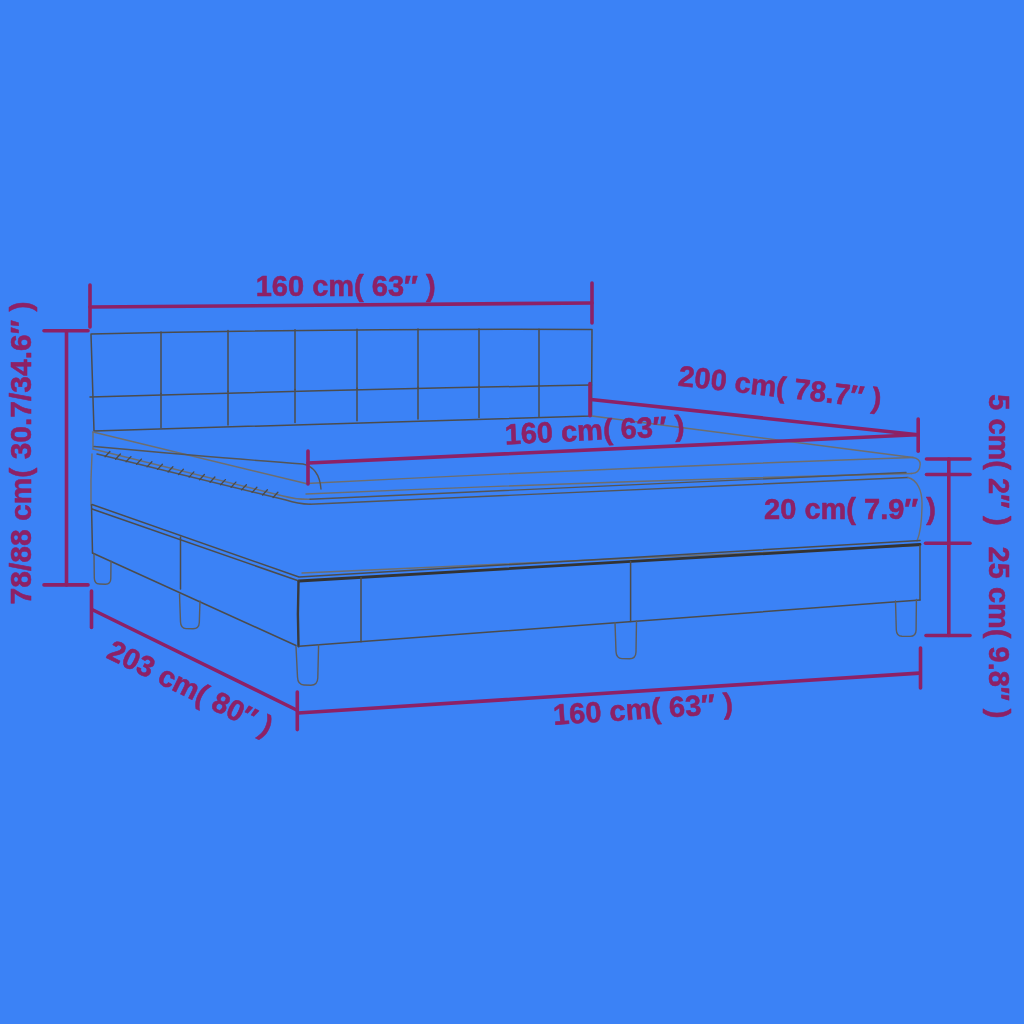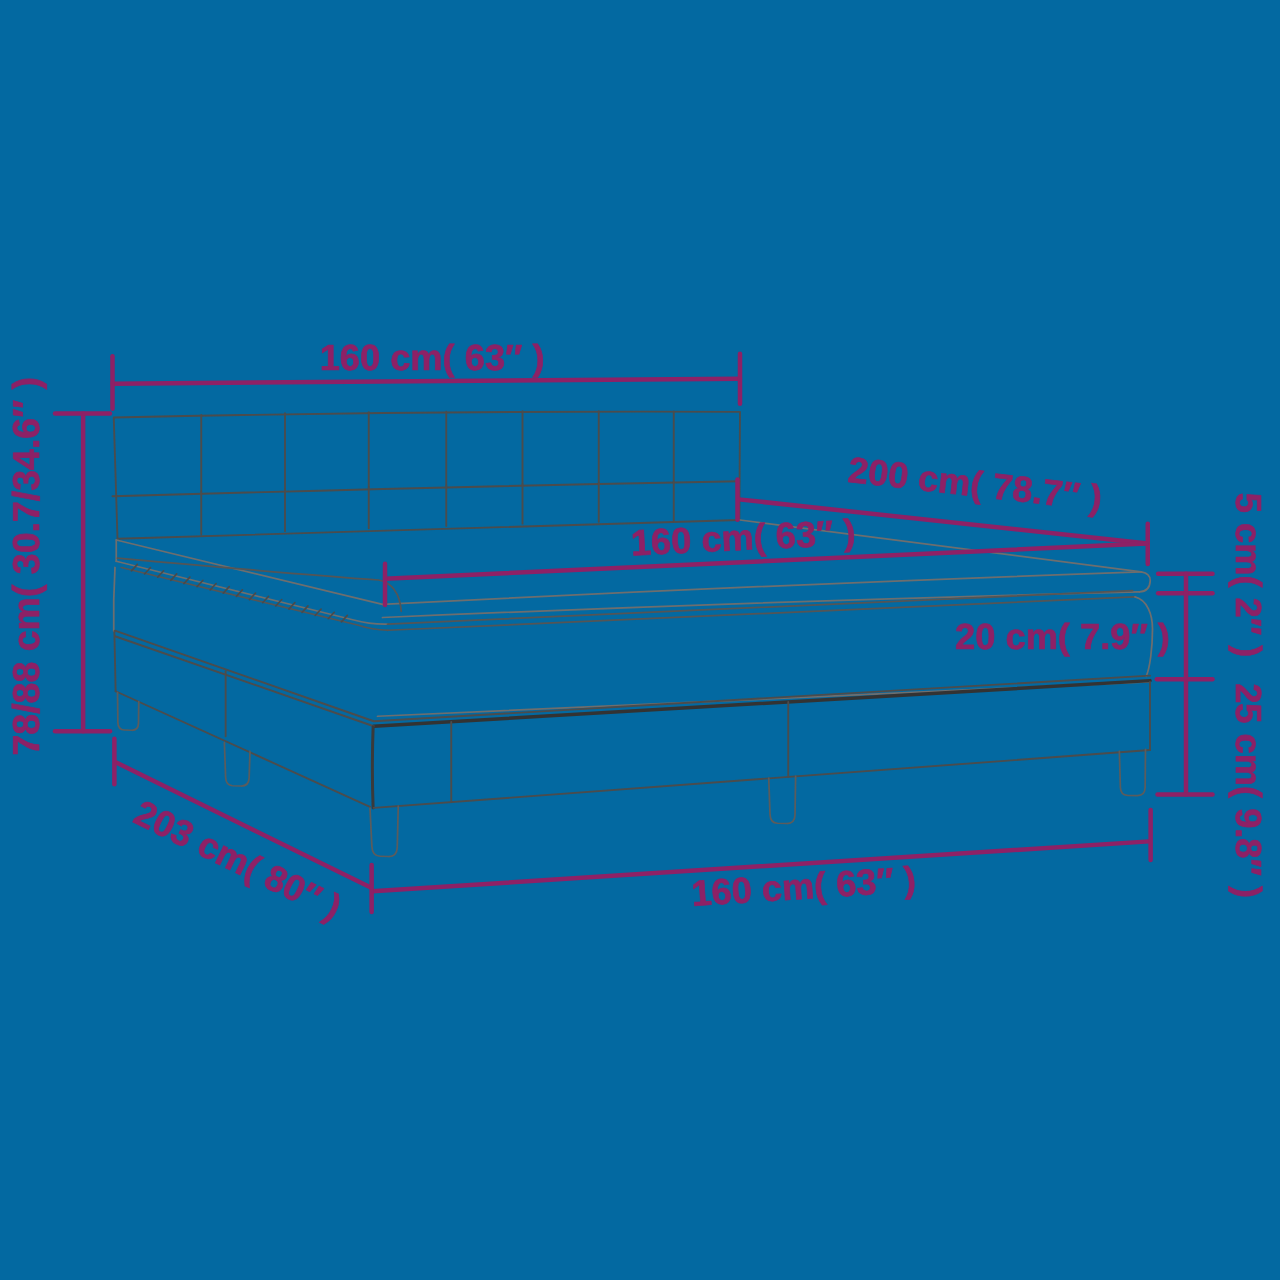--- a/index.html
+++ b/index.html
@@ -1,16 +1,16 @@
 <!DOCTYPE html>
 <html><head>
 <meta charset="utf-8">
 <style>
   html,body{margin:0;padding:0;background:#ffffff;}
-  #page{position:relative;width:1024px;height:1024px;background:#0369a1;overflow:hidden;}
+  #page{position:relative;width:1024px;height:1024px;background:#3b82f6;overflow:hidden;}
   svg{position:absolute;left:0;top:0;}
   text{font-family:"Liberation Sans",sans-serif;font-weight:bold;fill:#8d2166;stroke:#8d2166;stroke-width:0.55px;}
 </style>
 </head>
 <body>
 
 <div id="page">
 <svg width="1024" height="1024" viewBox="0 0 1024 1024">
   <g fill="none" stroke-linecap="round" stroke-linejoin="round">
 

